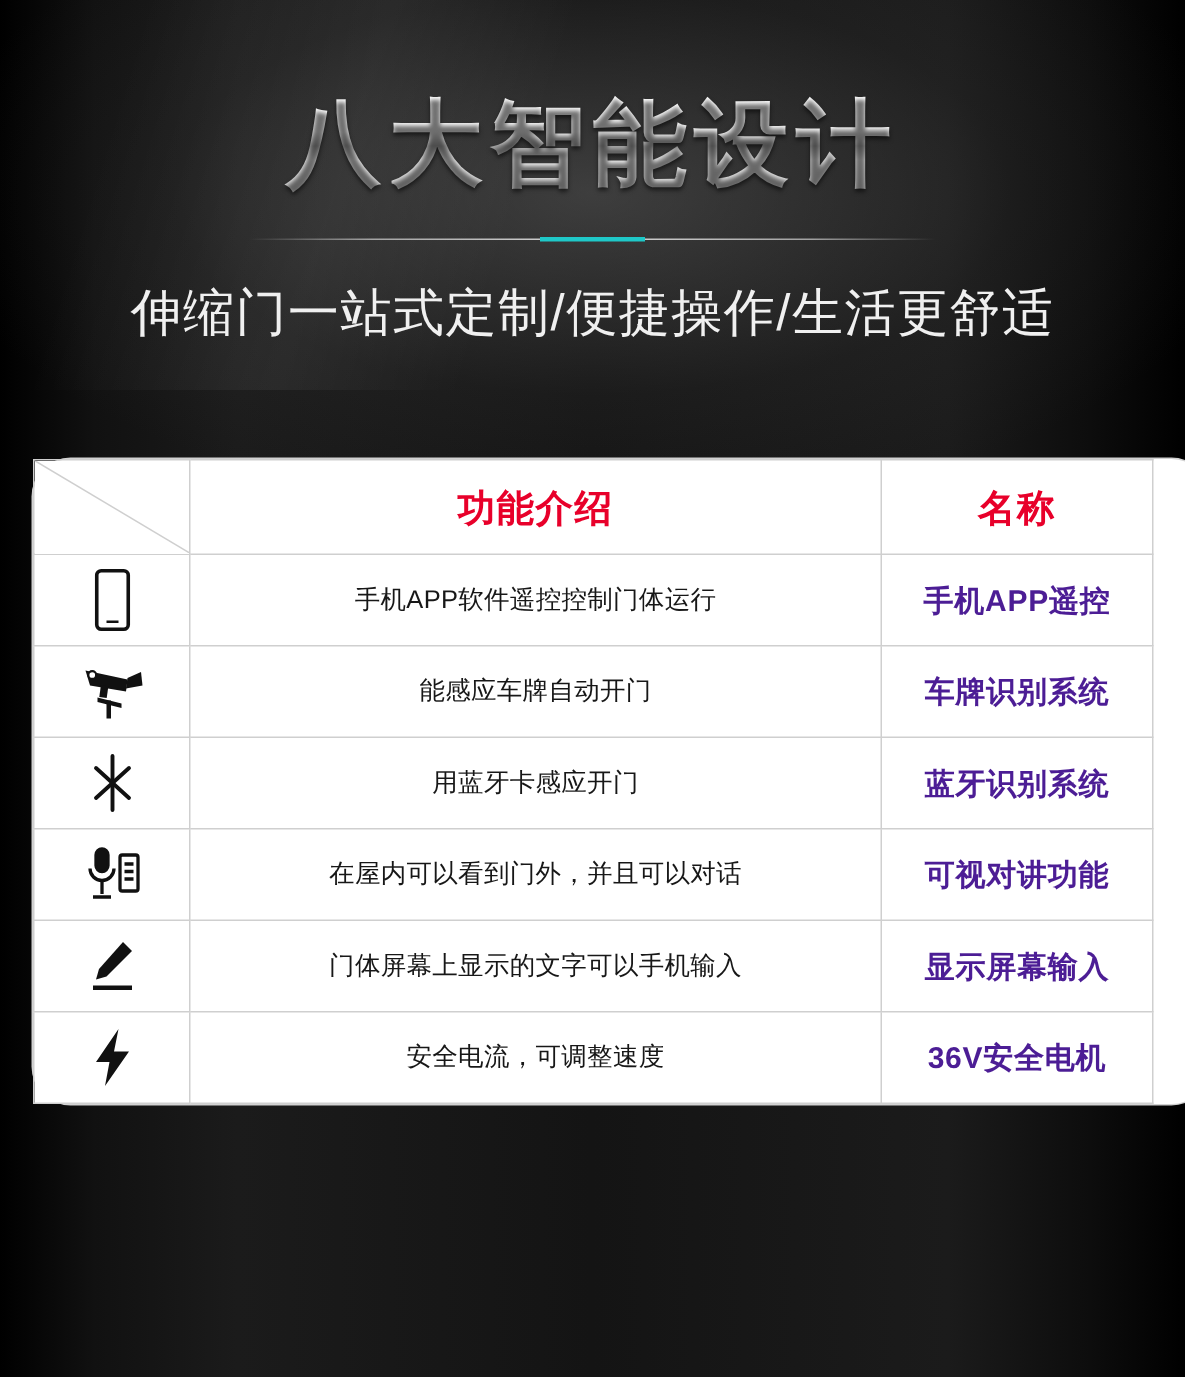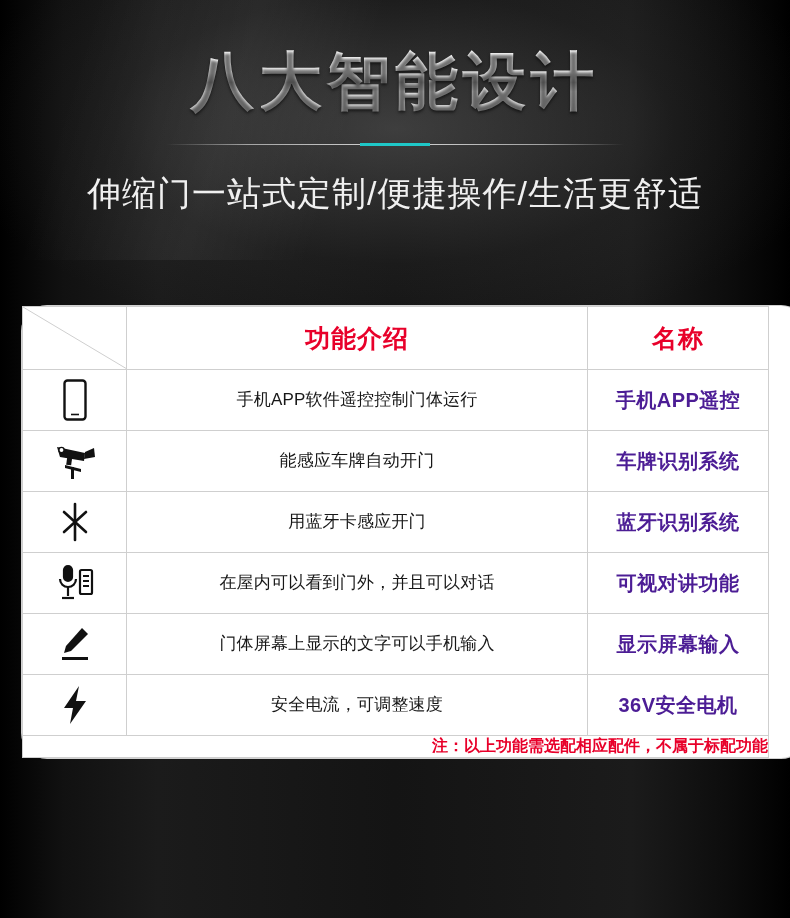--- a/index.html
+++ b/index.html
@@ -28,21 +28,21 @@
     left: -10%;
     top: -40px;
     width: 120%;
     height: 300px;
     background: linear-gradient(107deg, rgba(255,255,255,0.00) 18%, rgba(255,255,255,0.055) 34%, rgba(255,255,255,0.00) 46%);
     pointer-events: none;
   }
 
   .hero {
     position: relative;
-    padding-top: 48px;
+    padding-top: 63px;
     text-align: center;
   }
   .hero-title {
     font-size: 63px;
     line-height: 1.05;
     font-weight: bold;
     letter-spacing: 5px;
     color: #efefef;
     background: linear-gradient(180deg, #ffffff 0%, #f2f2f2 38%, #a9a9a9 52%, #efefef 66%, #cfcfcf 100%);
     -webkit-background-clip: text;
@@ -297,19 +297,16 @@
             <div class="icon-box">
               <svg width="34" height="42" viewBox="0 0 34 42">
                 <path d="M21 2 L6 24 L15 24 L12 40 L28 17 L18 17 Z" fill="#111"></path>
               </svg>
             </div>
           </td>
           <td class="row-desc">安全电流，可调整速度</td>
           <td class="row-name">36V安全电机</td>
         </tr>
 
-        <tr class="note-row">
-          <td colspan="3">注：以上功能需选配相应配件，不属于标配功能</td>
-        </tr>
       </tbody>
     </table>
   </div>
 </div>
 
 </body></html>

